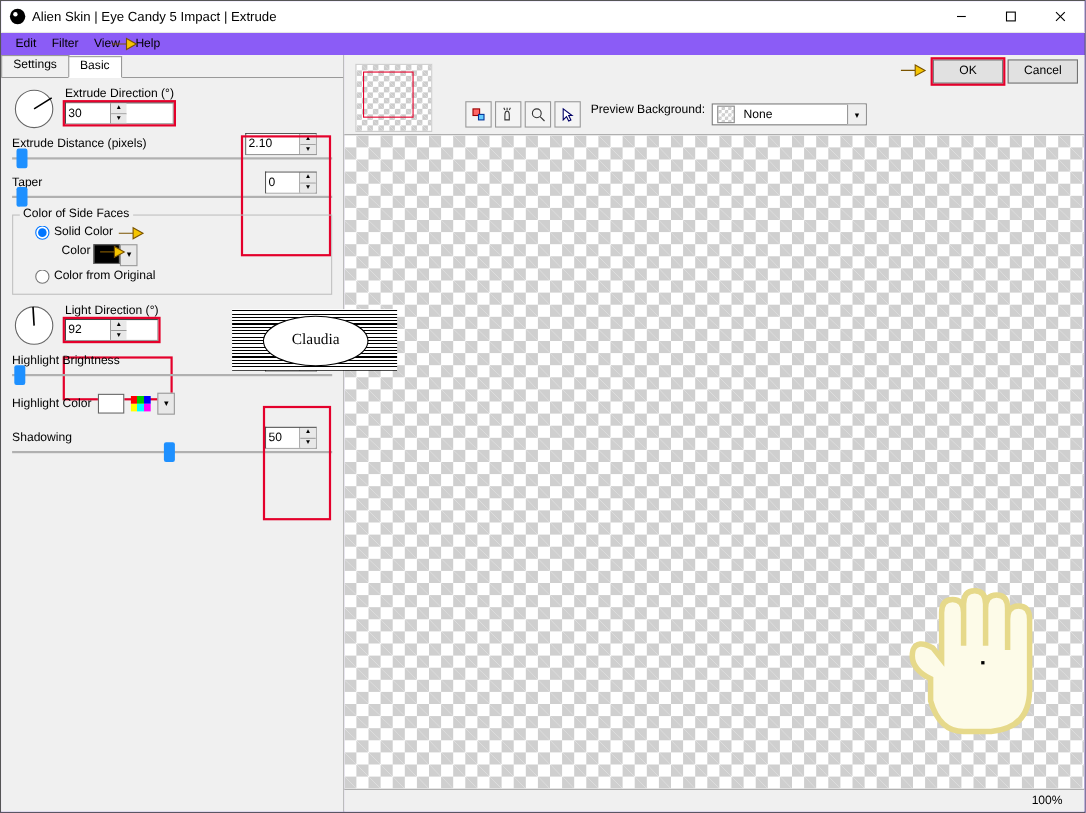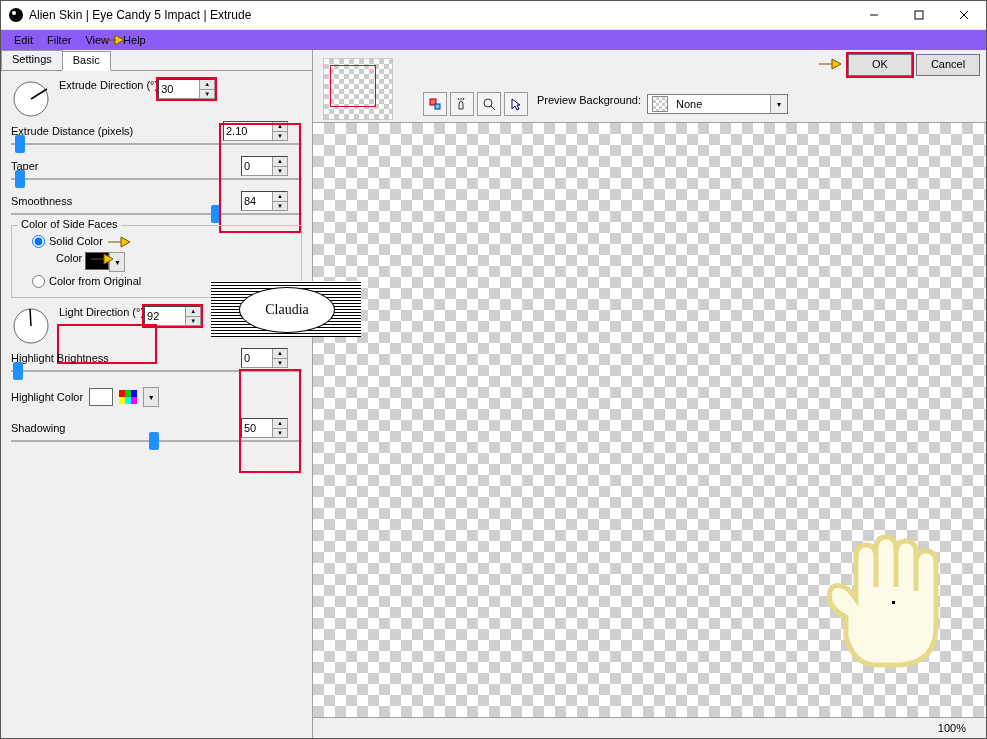--- a/index.html
+++ b/index.html
@@ -15,21 +15,21 @@
 .gold-hand svg{width:100%;height:100%}
 .content{flex:1;display:flex;overflow:hidden}
 .left-panel{width:311px;background:#f0f0f0;border-right:1px solid #a0a0a0;display:flex;flex-direction:column;position:relative}
 .tabs{display:flex;height:20px;border-bottom:1px solid #999;background:#f0f0f0}
 .tab{padding:2px 10px;border:1px solid #999;border-bottom:none;background:#f0f0f0;margin-right:-1px;cursor:default;position:relative;top:0}
 .tab.active{background:#fff;top:1px;border-bottom:1px solid #fff}
 .controls{flex:1;padding:8px 10px;position:relative;background:#f0f0f0}
 .dial-row{display:flex;align-items:flex-start;margin-bottom:6px}
 .dial{width:40px;height:40px;margin-right:8px;position:relative}
 .dial svg{width:100%;height:100%}
-.dial-right{display:flex;}
+.dial-right{display:flex;flex-direction:column}
 .spin-wrap{display:inline-flex;align-items:stretch;height:18px;background:#fff;border:1px inset #999}
 .spin-wrap.red{outline:2px solid #e4002b;outline-offset:0}
 .spin-input{width:36px;border:none;font-size:11px;padding:0 2px;outline:none}
 .spin-btns{width:14px;display:flex;flex-direction:column;border-left:1px solid #999}
 .spin-btns div{flex:1;font-size:6px;display:flex;align-items:center;justify-content:center;background:#e8e8e8;cursor:default;border-bottom:1px solid #999}
 .spin-btns div:last-child{border-bottom:none}
 .field-label{margin-bottom:2px}
 .slider-row{margin-bottom:15px;position:relative}
 .slider-track{height:2px;background:#b0b0b0;position:relative;margin:6px 0}
 .slider-thumb{width:10px;height:18px;background:#1e90ff;border-radius:2px;position:absolute;top:-8px}
@@ -162,35 +162,20 @@
             <div class="spin-wrap">
               <input class="spin-input" style="width: 26px;" value="0">
               <div class="spin-btns">
                   <div>▲</div>
                   <div>▼</div>
                 </div>
             </div>
           </div>
         </div>
 
-        <div class="slider-row" style="margin-bottom:10px">
-          <div class="field-label">Smoothness</div>
-          <div class="slider-track">
-            <div class="slider-thumb" style="left:200px"></div>
-          </div>
-          <div class="right-spinner" style="top:-4px">
-            <div class="spin-wrap">
-              <input class="spin-input" style="width: 26px;" value="84">
-              <div class="spin-btns">
-                  <div>▲</div>
-                  <div>▼</div>
-                </div>
-            </div>
-          </div>
-        </div>
 
         <div class="redbox" style="left:218px;top:52px;width:78px;height:106px"></div>
 
         <div class="group-box">
           <div class="group-title">Color of Side Faces</div>
           <div class="radio-row">
             <input type="radio" checked="" style="">
             <span>Solid Color</span>
             <div class="gold-hand" style="position:relative;left:4px;top:0;display:inline-block">
               <svg viewBox="0 0 24 14">

